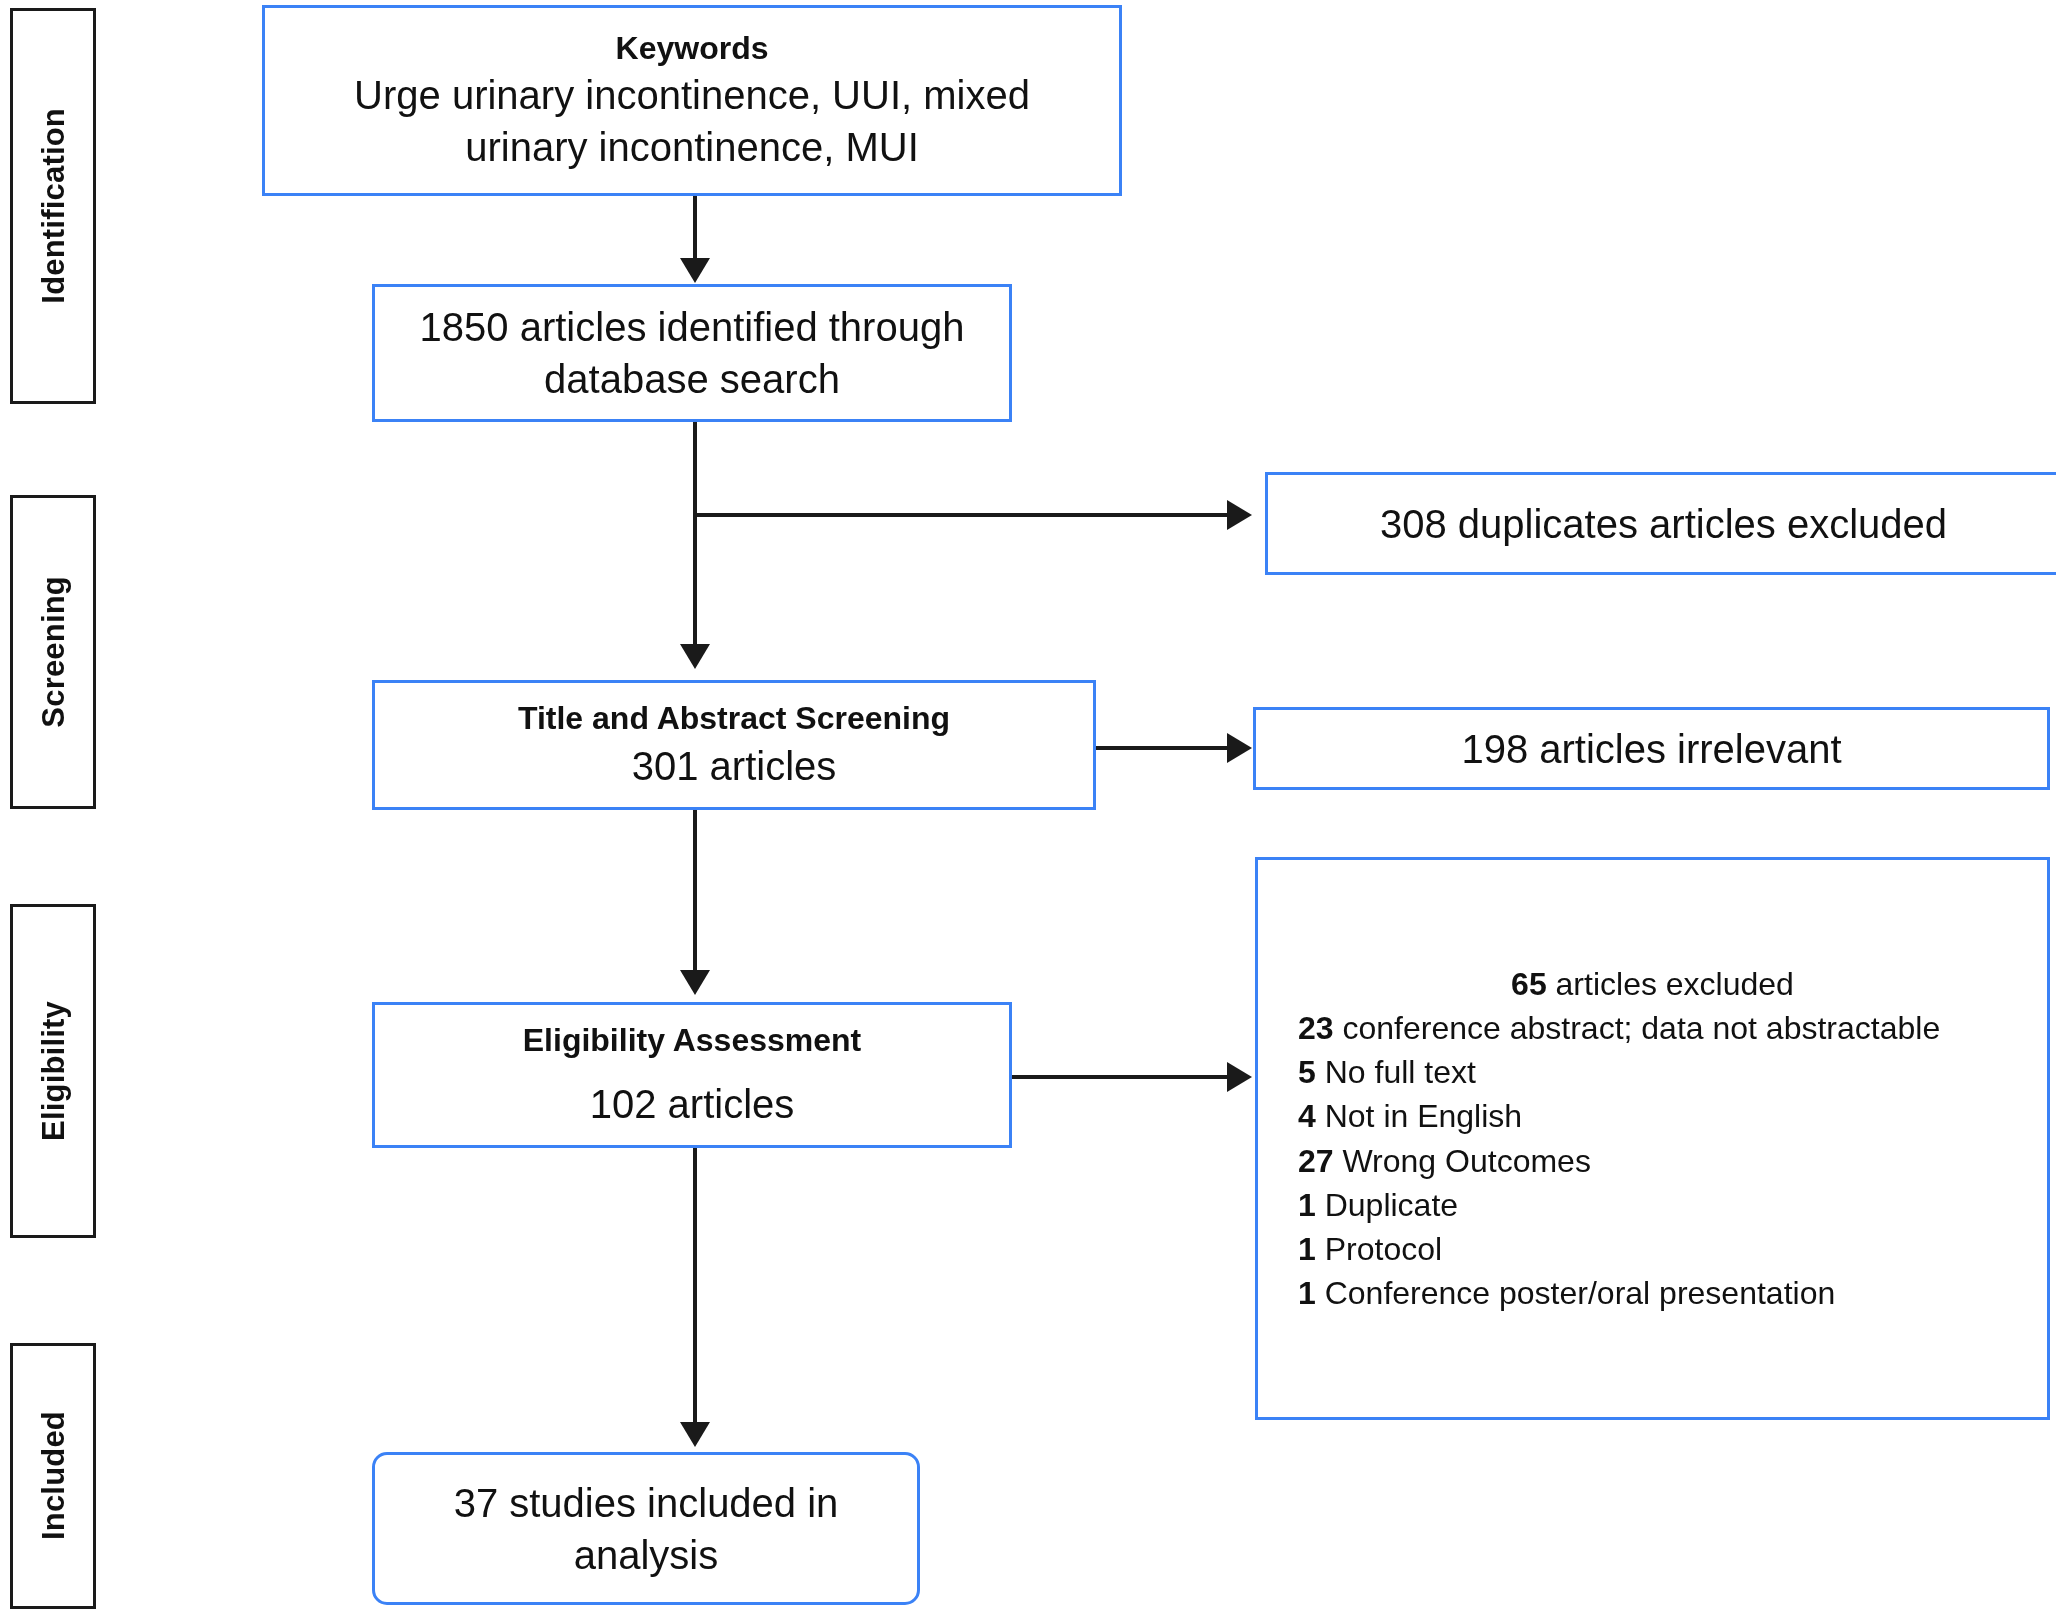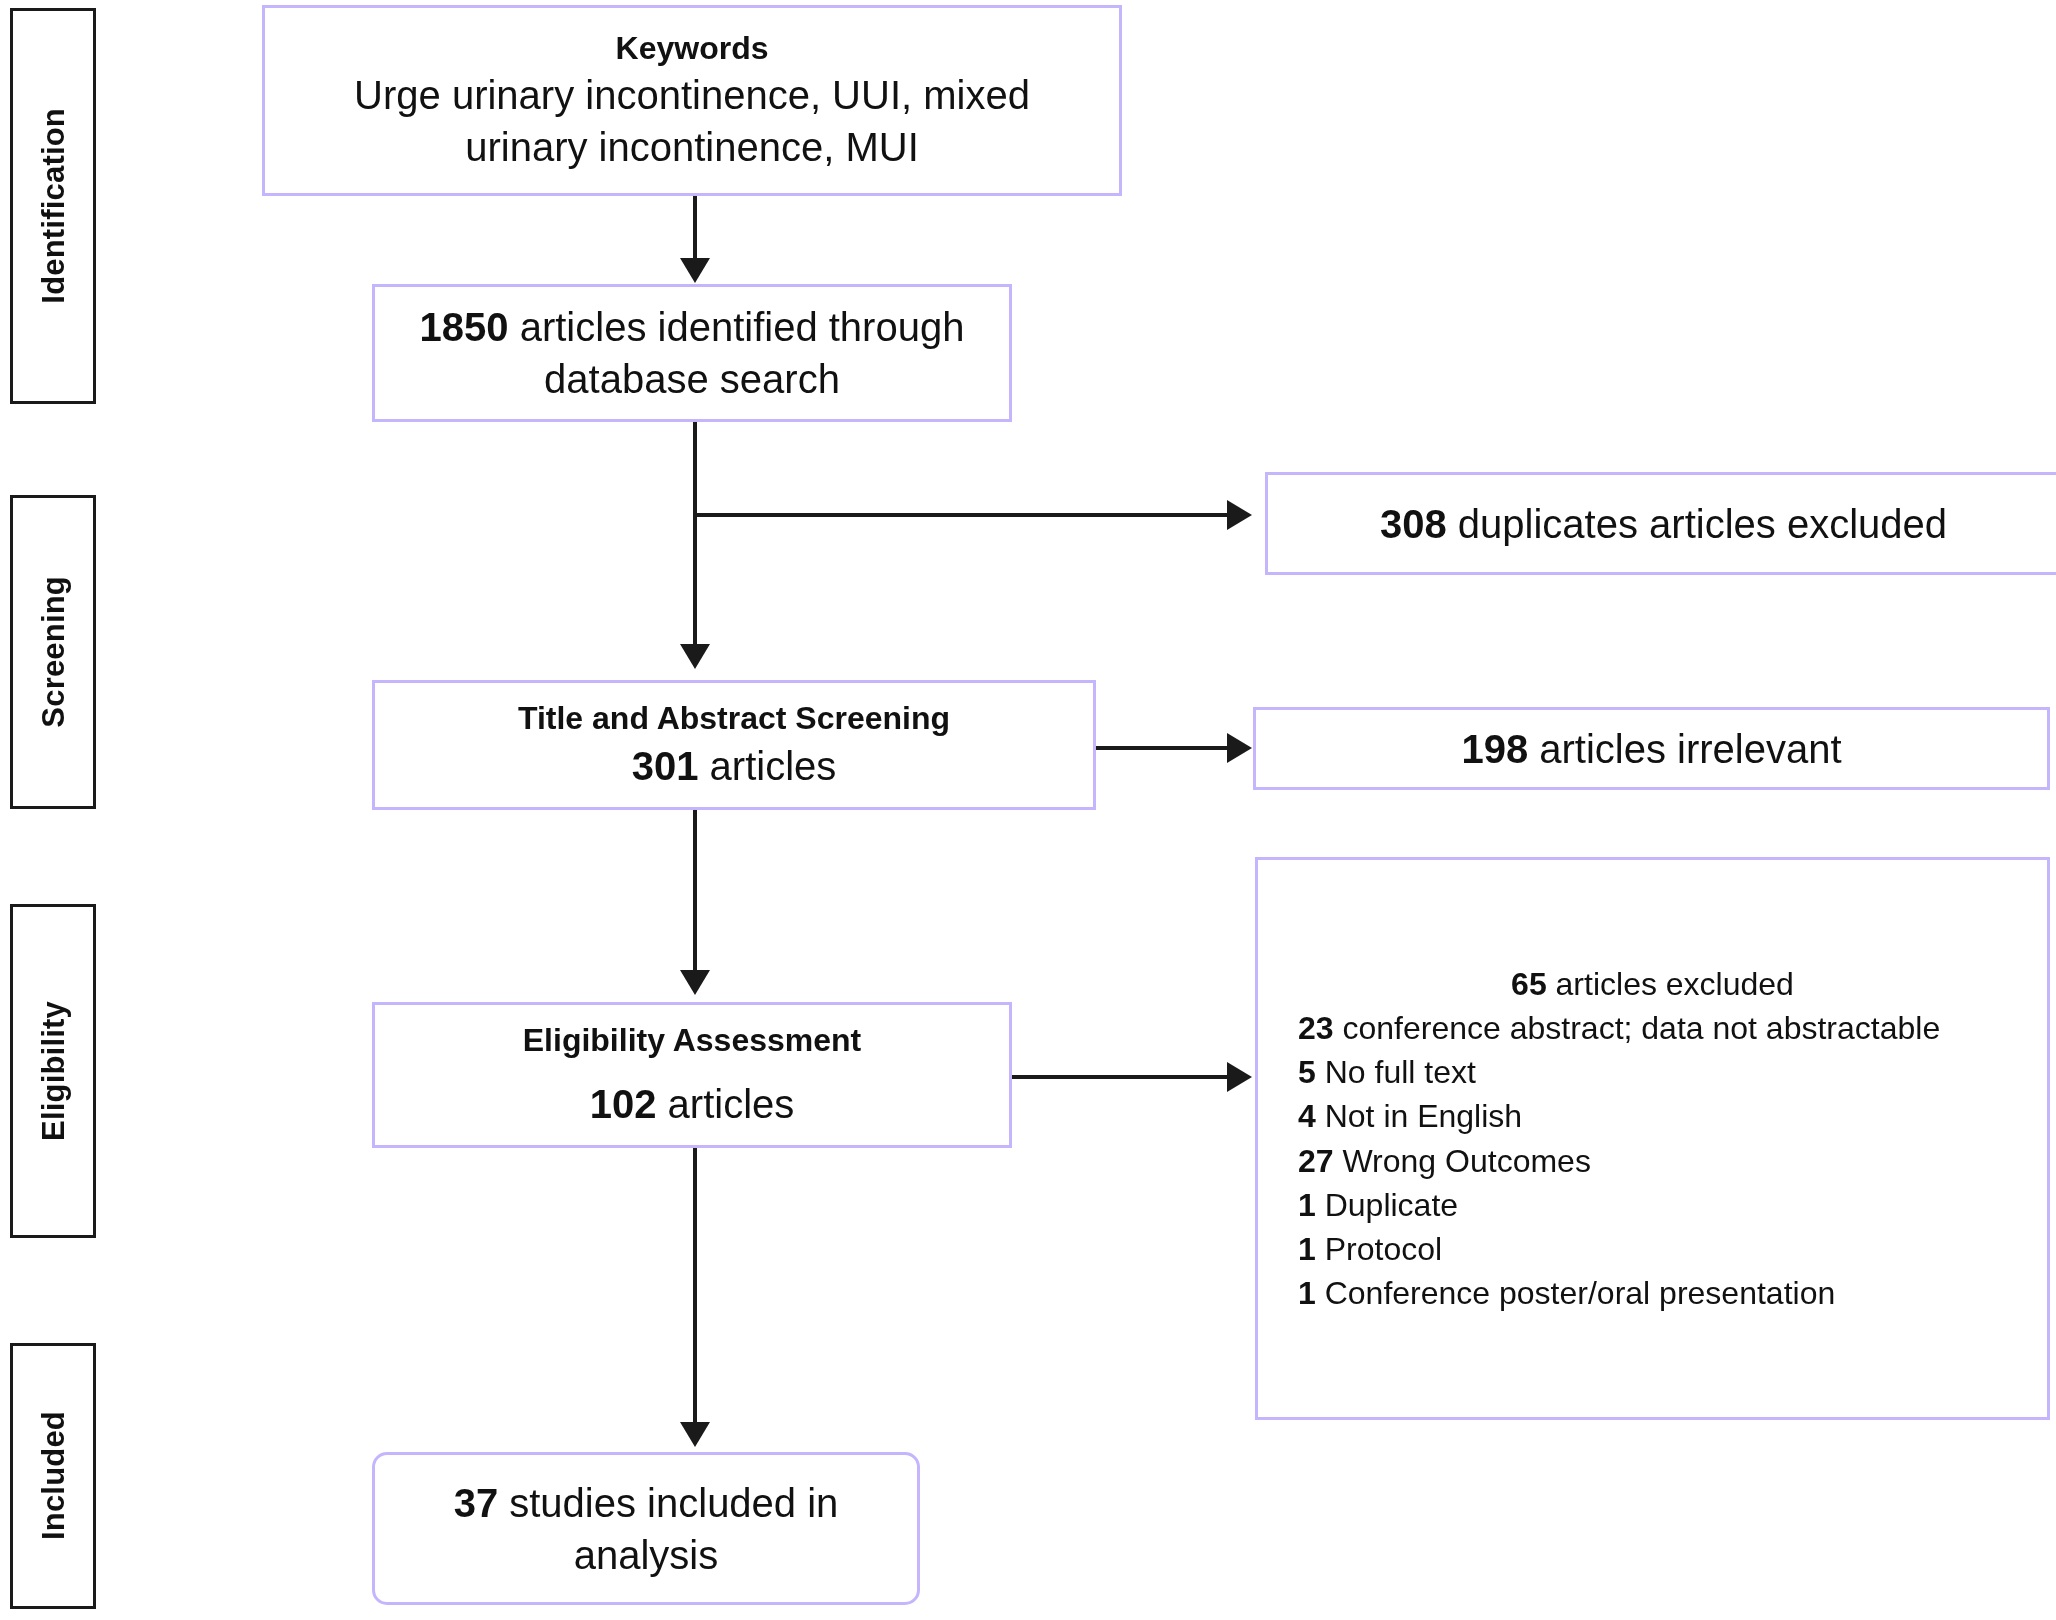--- a/index.html
+++ b/index.html
@@ -34,41 +34,41 @@
     font-weight: bold;
     font-size: 31px;
     letter-spacing: 0.2px;
     white-space: nowrap;
     line-height: 1;
   }
 
   
   .flow-box {
     position: absolute;
-    border: 3px solid #c4b5fd;
+    border: 3px solid #3b82f6;
     background: #ffffff;
     box-sizing: border-box;
     display: flex;
     flex-direction: column;
     align-items: center;
     justify-content: center;
     padding: 6px 14px;
   }
   .flow-box.listbox {
     align-items: stretch;
     justify-content: center;
     padding: 14px 40px;
   }
   .line {
     font-size: 40px;
     line-height: 1.30;
     text-align: center;
     white-space: nowrap;
   }
-  .line b { font-weight: bold; }
+  .line b { font-weight: normal; }
   .bold-line {
     font-size: 32px;
     line-height: 1.30;
     font-weight: bold;
     text-align: center;
     white-space: nowrap;
   }
   .excl-head {
     font-size: 32px;
     line-height: 1.38;

